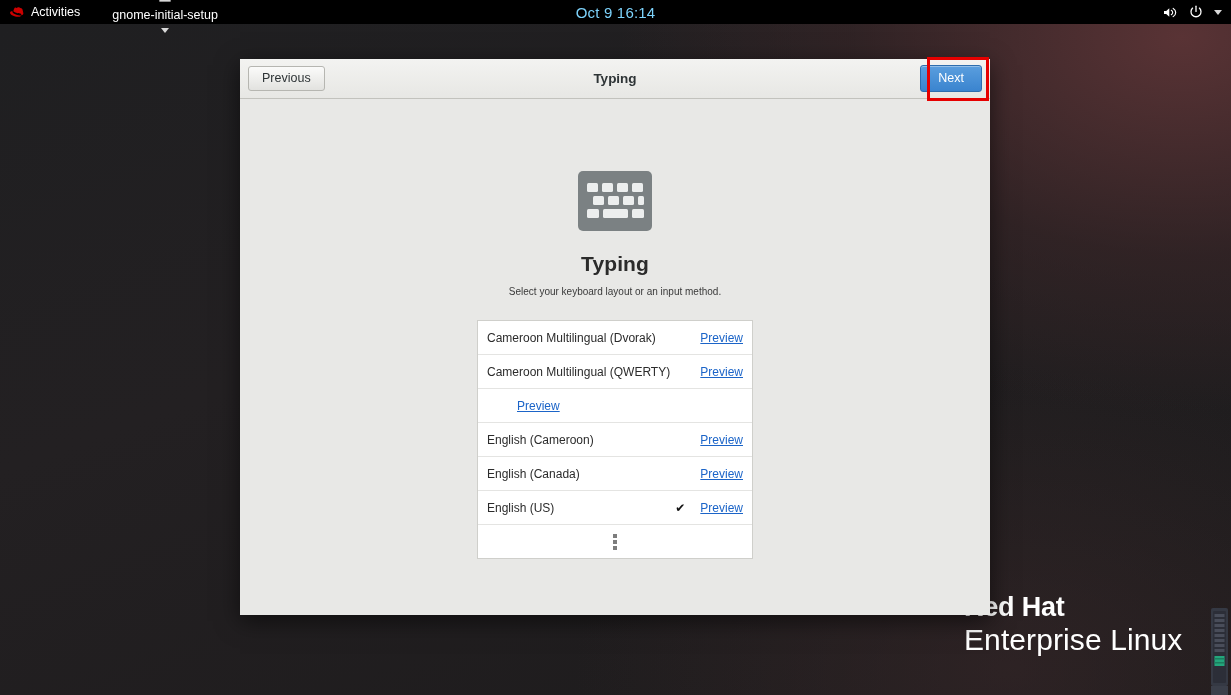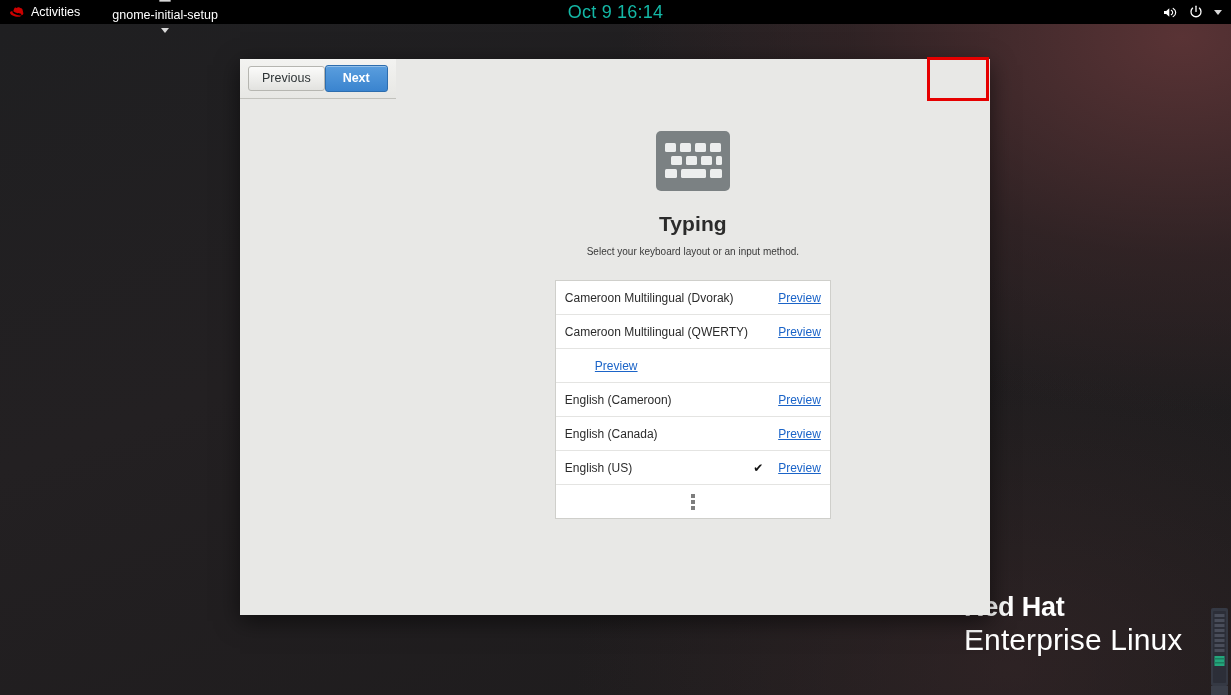--- a/index.html
+++ b/index.html
@@ -119,22 +119,22 @@
     border-left: 4px solid transparent;
     border-right: 4px solid transparent;
     border-top: 5px solid #d9d9d9;
     display: block;
   }
 
   .tb-clock {
     position: absolute;
     left: 0; right: 0;
     text-align: center;
-    font-size: 18px;
-    color: #14b8a6;
+    font-size: 15px;
+    color: #7dd3fc;
     pointer-events: none;
     letter-spacing: 0.2px;
   }
   .tb-right {
     margin-left: auto;
     display: flex;
     align-items: center;
     gap: 11px;
     padding-right: 9px;
     z-index: 2;
@@ -145,20 +145,21 @@
   #dialog {
     position: absolute;
     left: 240px;
     top: 59px;
     width: 750px;
     height: 556px;
     background: #e8e8e6;
     box-shadow: 0 6px 22px rgba(0,0,0,0.55);
     z-index: 20;
     display: flex;
+    flex-direction: column;
   }
 
   
   #dialog-header {
     position: relative;
     height: 40px;
     min-height: 40px;
     background: linear-gradient(to bottom, #f3f3f1 0%, #e7e7e4 100%);
     border-bottom: 1px solid #c2c2bd;
     display: flex;
@@ -187,21 +188,20 @@
     cursor: pointer;
     line-height: 1.1;
   }
   .hdr-btn.next {
     margin-left: auto;
     background: linear-gradient(to bottom, #5a9ede 0%, #3a84cf 100%);
     border: 1px solid #2d6dae;
     color: #ffffff;
     padding: 6px 17px;
     box-shadow: inset 0 1px 0 rgba(255,255,255,0.35);
-    font-weight: bold;
   }
 
   
   #next-annotation {
     position: absolute;
     left: 927px;
     top: 57px;
     width: 62px;
     height: 44px;
     border: 3px solid #e60000;

